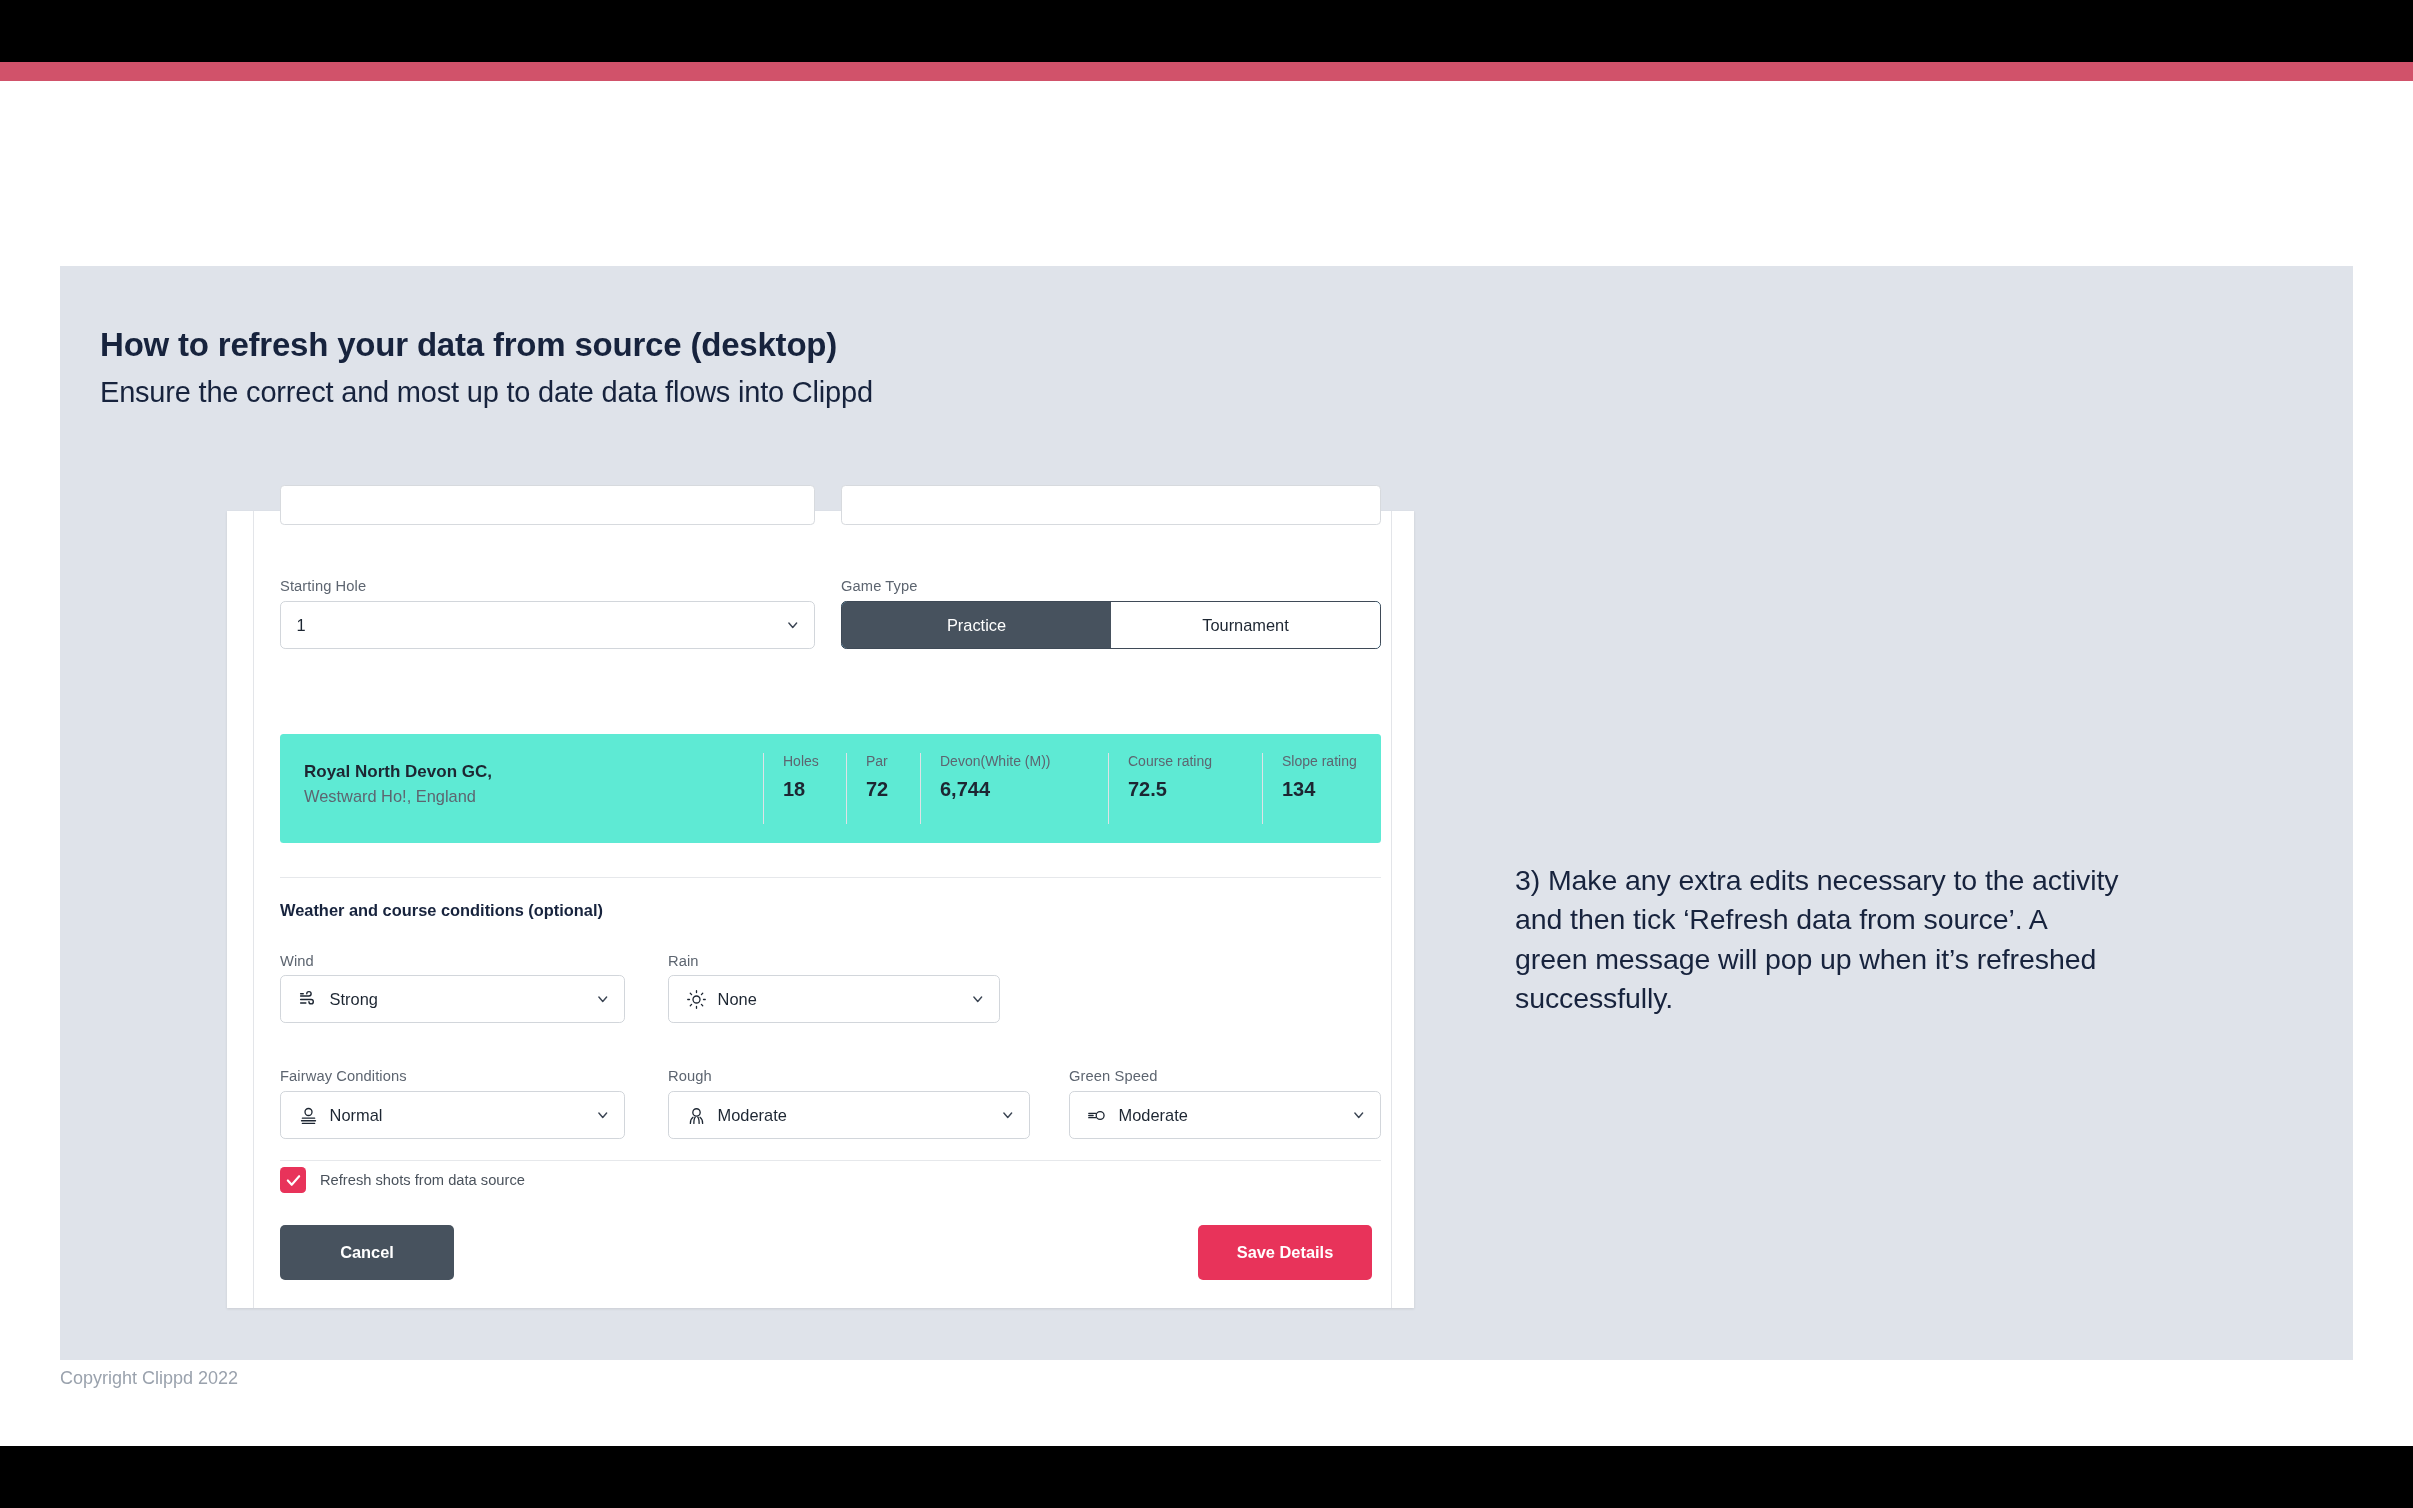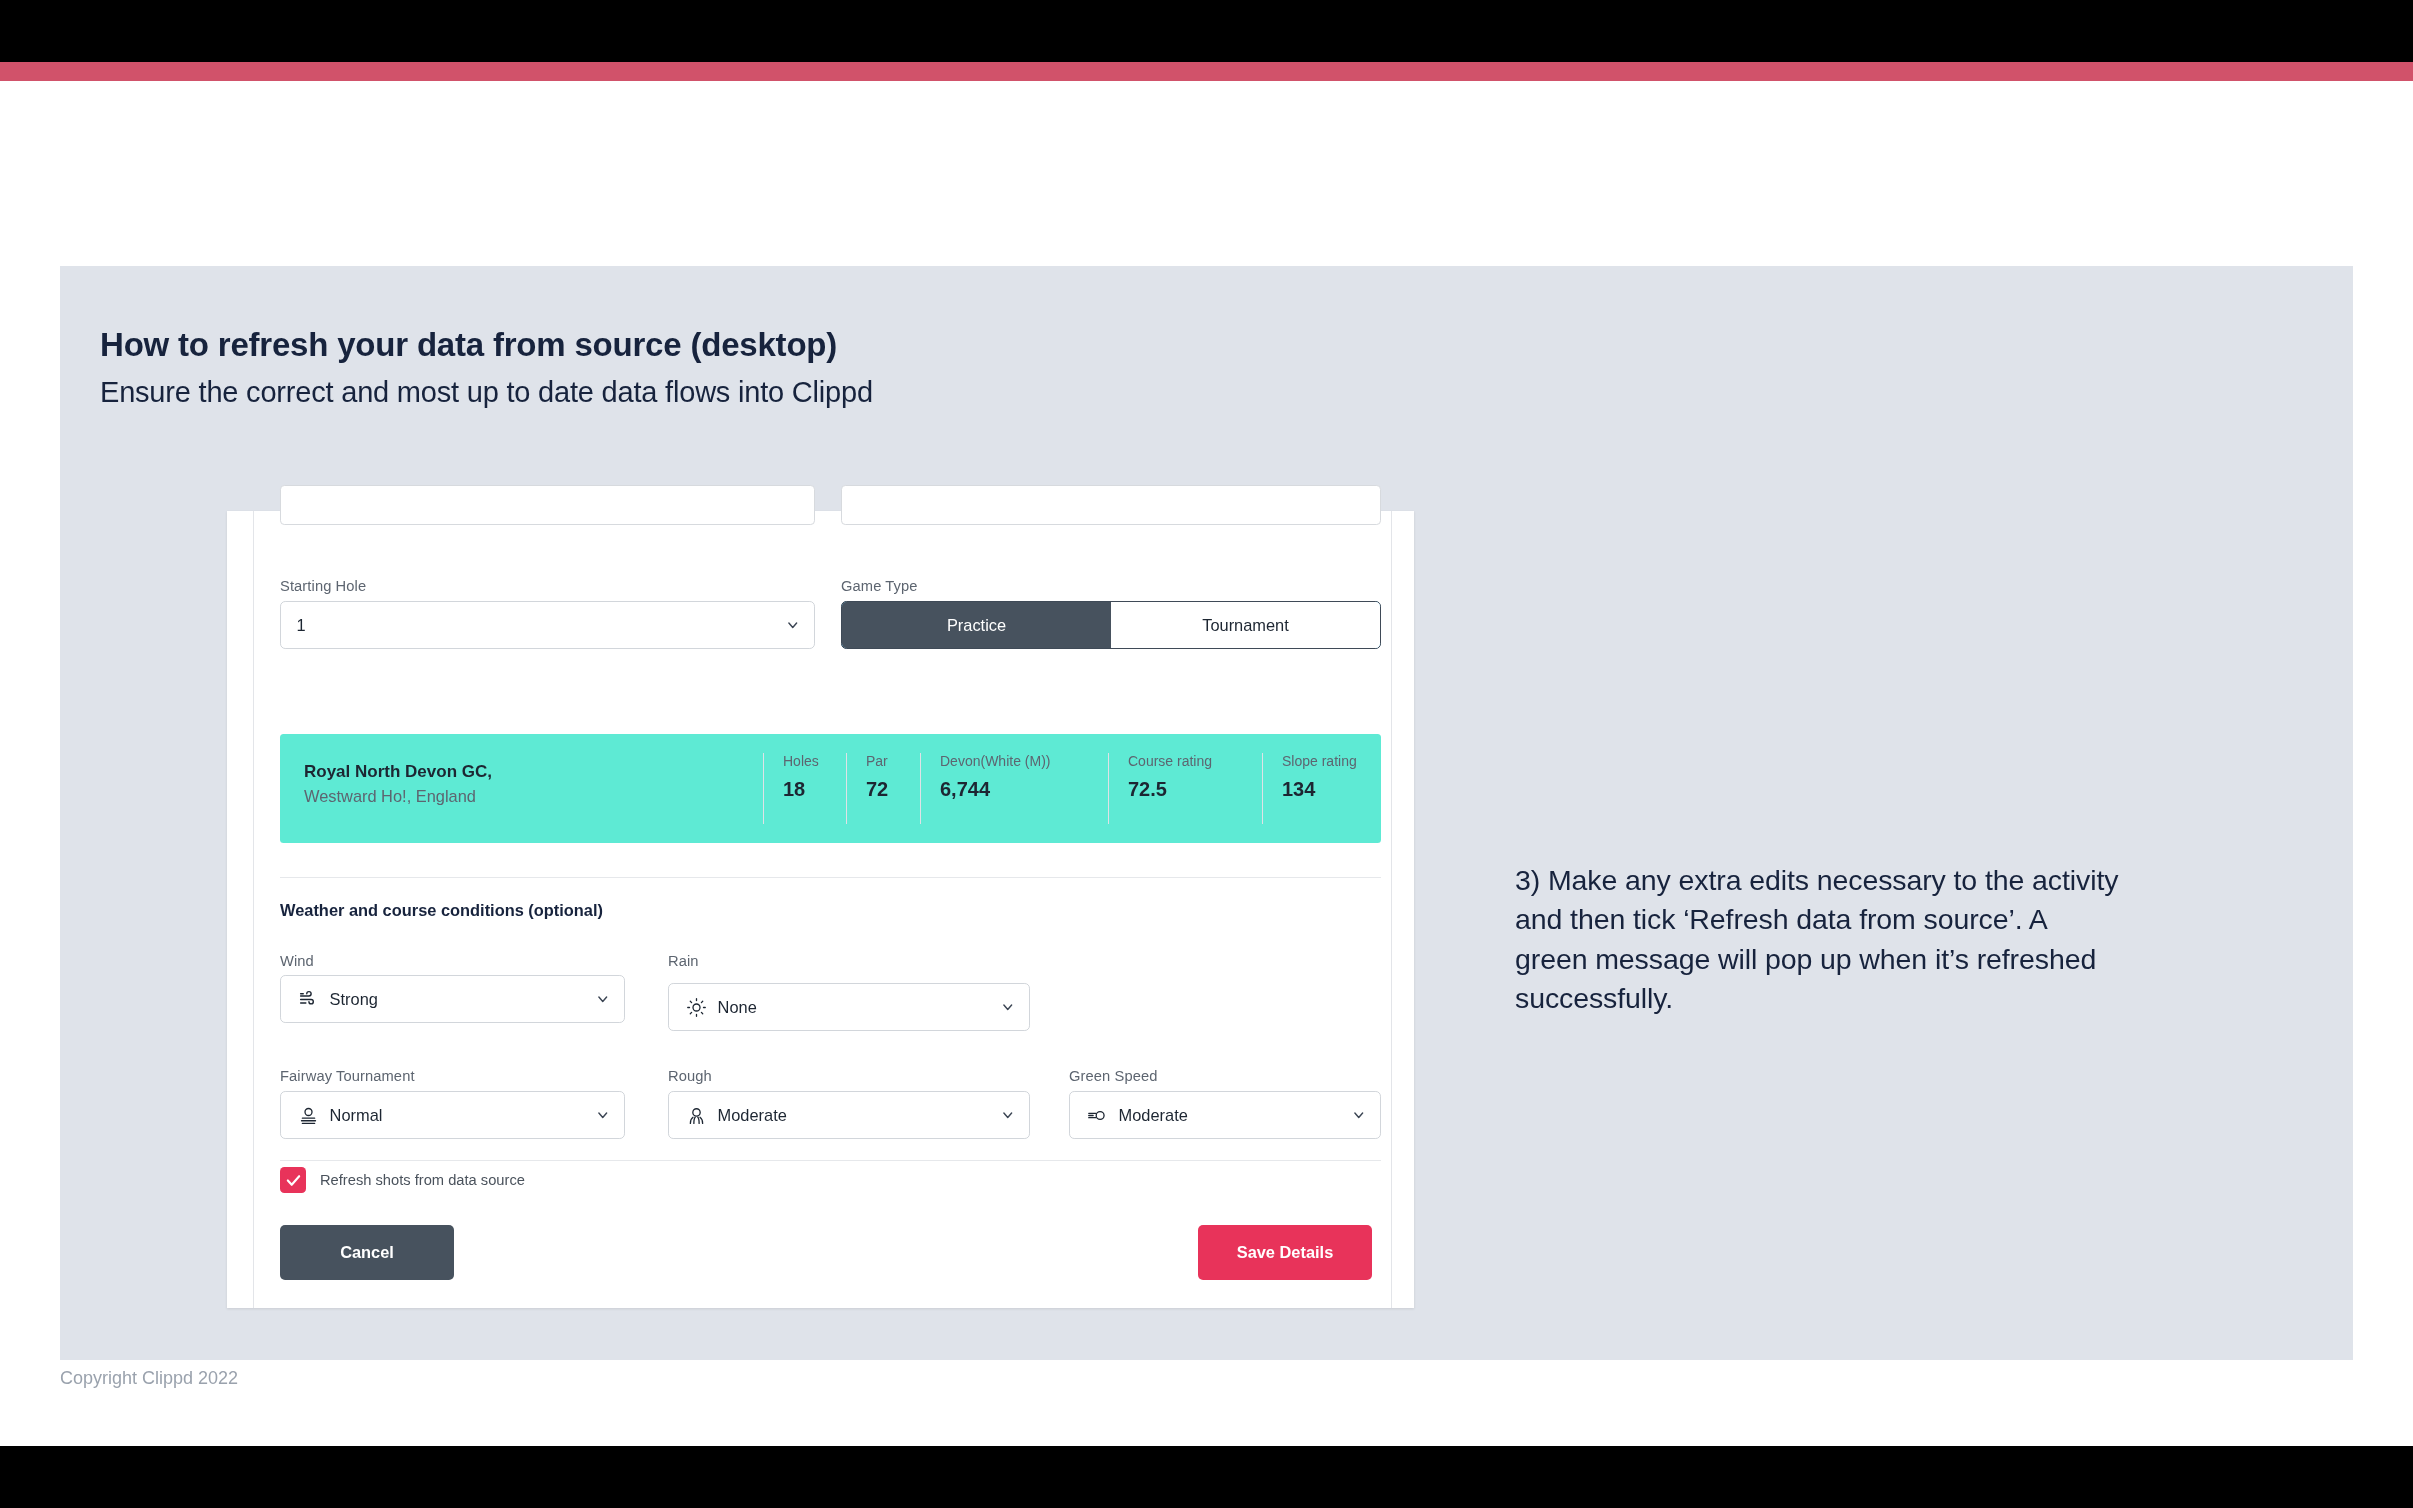--- a/index.html
+++ b/index.html
@@ -253,34 +253,34 @@
                 <path d="M3 5.5h3"></path>
             </svg>
           </span>
           <span class="select-val with-icon">Strong</span>
           <svg class="chev" viewBox="0 0 24 24" fill="none" stroke="#3c4654" stroke-width="2.2" stroke-linecap="round" stroke-linejoin="round">
               <polyline points="6 9 12 16 18 9"></polyline>
             </svg>
         </div>
 
         <div class="fld-label" style="left:414px; top:442px;">Rain</div>
-        <div class="select-box" style="left:414px; top:464px; width:362px; height:48px;margin-top:8px;">
+        <div class="select-box" style="left:414px; top:464px; width:332px; height:48px;">
           <span class="icon-slot">
             <svg width="21" height="21" viewBox="0 0 24 24" fill="none" stroke="#1d2632" stroke-width="1.5" stroke-linecap="round">
               <circle cx="12" cy="12" r="4"></circle>
               <path d="M12 2v2M12 20v2M2 12h2M20 12h2M4.9 4.9l1.5 1.5M17.6 17.6l1.5 1.5M19.1 4.9l-1.5 1.5M6.4 17.6l-1.5 1.5"></path>
             </svg>
           </span>
           <span class="select-val with-icon">None</span>
           <svg class="chev" viewBox="0 0 24 24" fill="none" stroke="#3c4654" stroke-width="2.2" stroke-linecap="round" stroke-linejoin="round">
               <polyline points="6 9 12 16 18 9"></polyline>
             </svg>
         </div>
 
-        <div class="fld-label" style="left:26px; top:557px;">Fairway Tournament</div>
+        <div class="fld-label" style="left:26px; top:557px;">Fairway Conditions</div>
         <div class="select-box" style="left:26px; top:580px; width:345px; height:48px;">
           <span class="icon-slot">
             <svg width="21" height="21" viewBox="0 0 24 24" fill="none" stroke="#1d2632" stroke-width="1.5" stroke-linecap="round">
               <circle cx="12" cy="8" r="4"></circle>
               <path d="M5 15h14M4 18h16M5 21h14"></path>
             </svg>
           </span>
           <span class="select-val with-icon">Normal</span>
           <svg class="chev" viewBox="0 0 24 24" fill="none" stroke="#3c4654" stroke-width="2.2" stroke-linecap="round" stroke-linejoin="round">
               <polyline points="6 9 12 16 18 9"></polyline>

